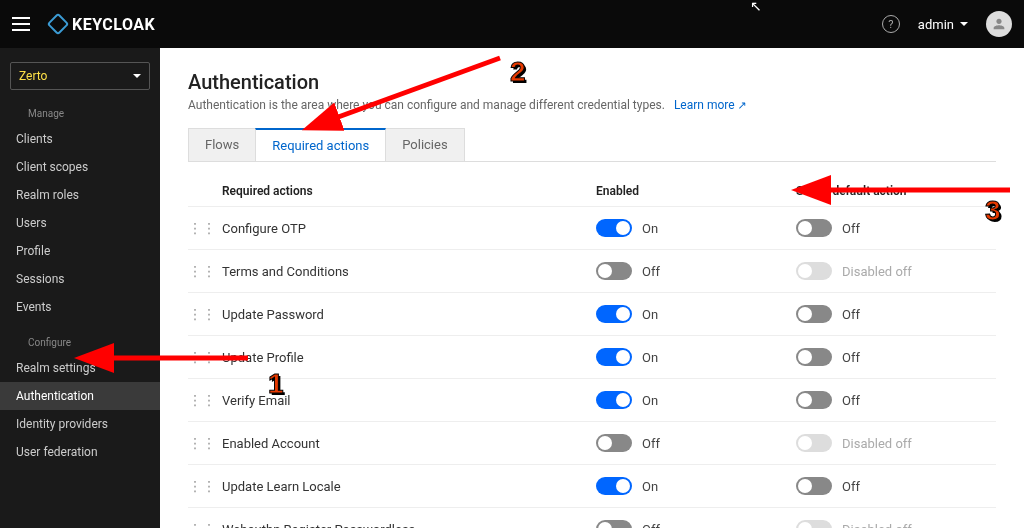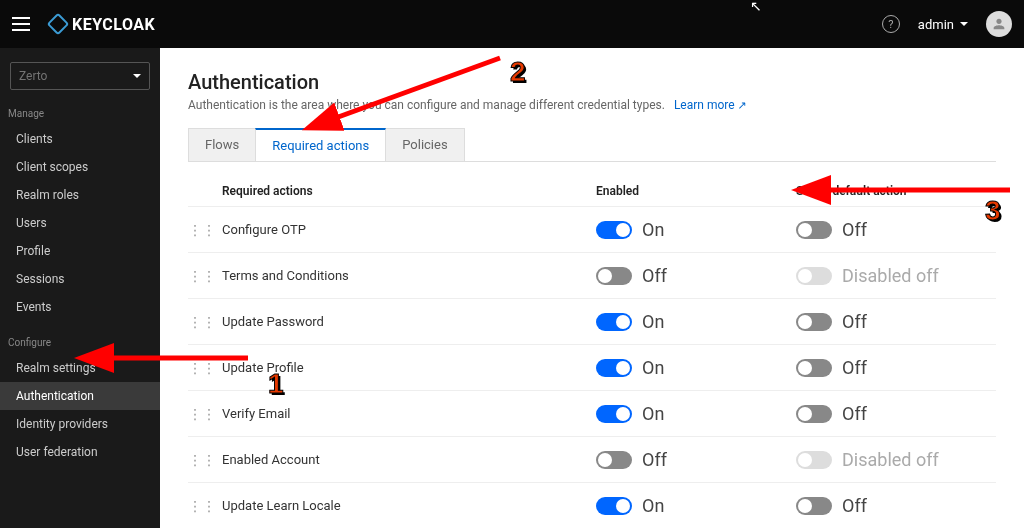--- a/index.html
+++ b/index.html
@@ -87,25 +87,25 @@
     overflow-y: auto;
   }
   .realm-select {
     margin: 4px 10px 12px;
     border: 1px solid #555;
     border-radius: 2px;
     padding: 6px 8px;
     display: flex;
     align-items: center;
     justify-content: space-between;
-    color: #737373;
+    color: #fde047;
     cursor: pointer;
   }
   .section-label {
-    padding: 6px 8px;
+    padding: 6px 28px;
     font-size: 10px;
     color: #888;
     text-transform: none;
   }
   .nav-item {
     padding: 7px 16px;
     cursor: pointer;
     color: #ccc;
   }
   .nav-item.active {
@@ -201,21 +201,21 @@
   .toggle.off { background: #888; }
   .toggle.disabled { background: #ddd; cursor: not-allowed; }
   .toggle .knob {
     width: 14px; height: 14px; border-radius: 50%;
     background: #fff;
     position: absolute;
     top: 2px;
   }
   .toggle.on .knob { right: 2px; }
   .toggle.off .knob, .toggle.disabled .knob { left: 2px; }
-  .toggle-label { font-size: 18px; color: #444; }
+  .toggle-label { font-size: 13px; color: #444; }
   .toggle-label.disabled { color: #aaa; }
 
   
   .annotation {
     position: absolute;
     pointer-events: none;
     z-index: 50;
   }
   .num-badge {
     font-family: "Comic Sans MS", cursive, sans-serif;

